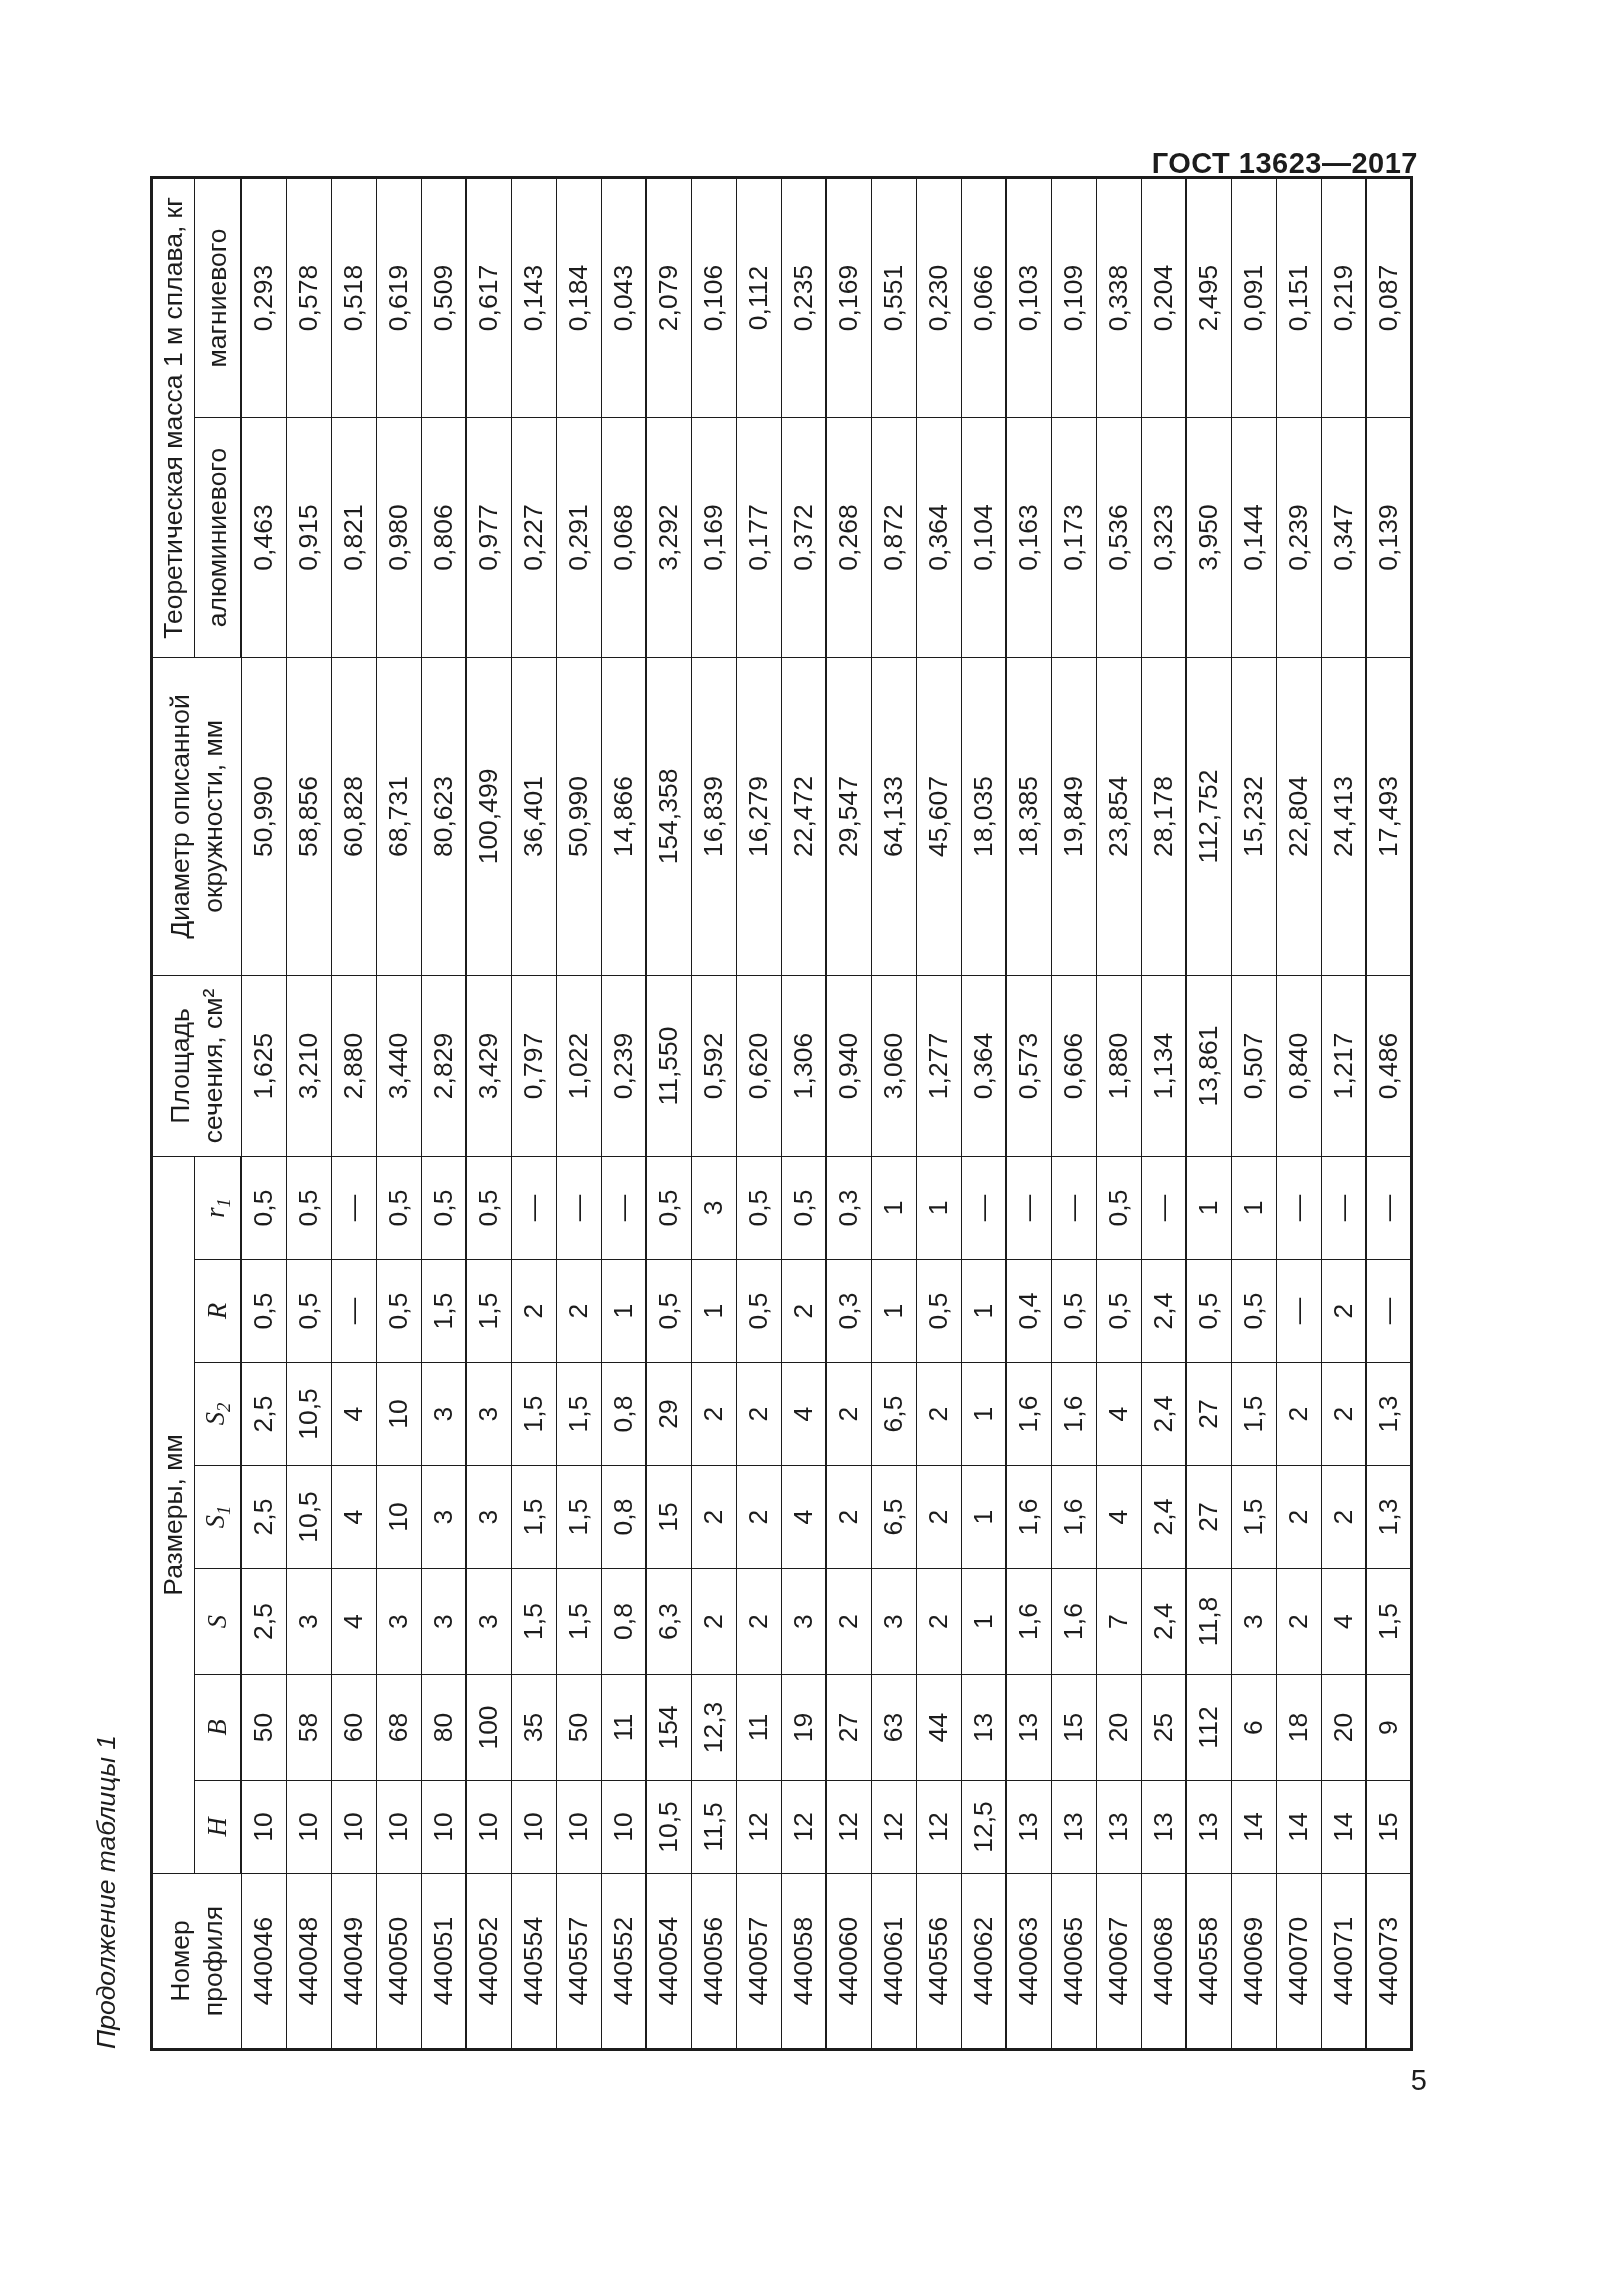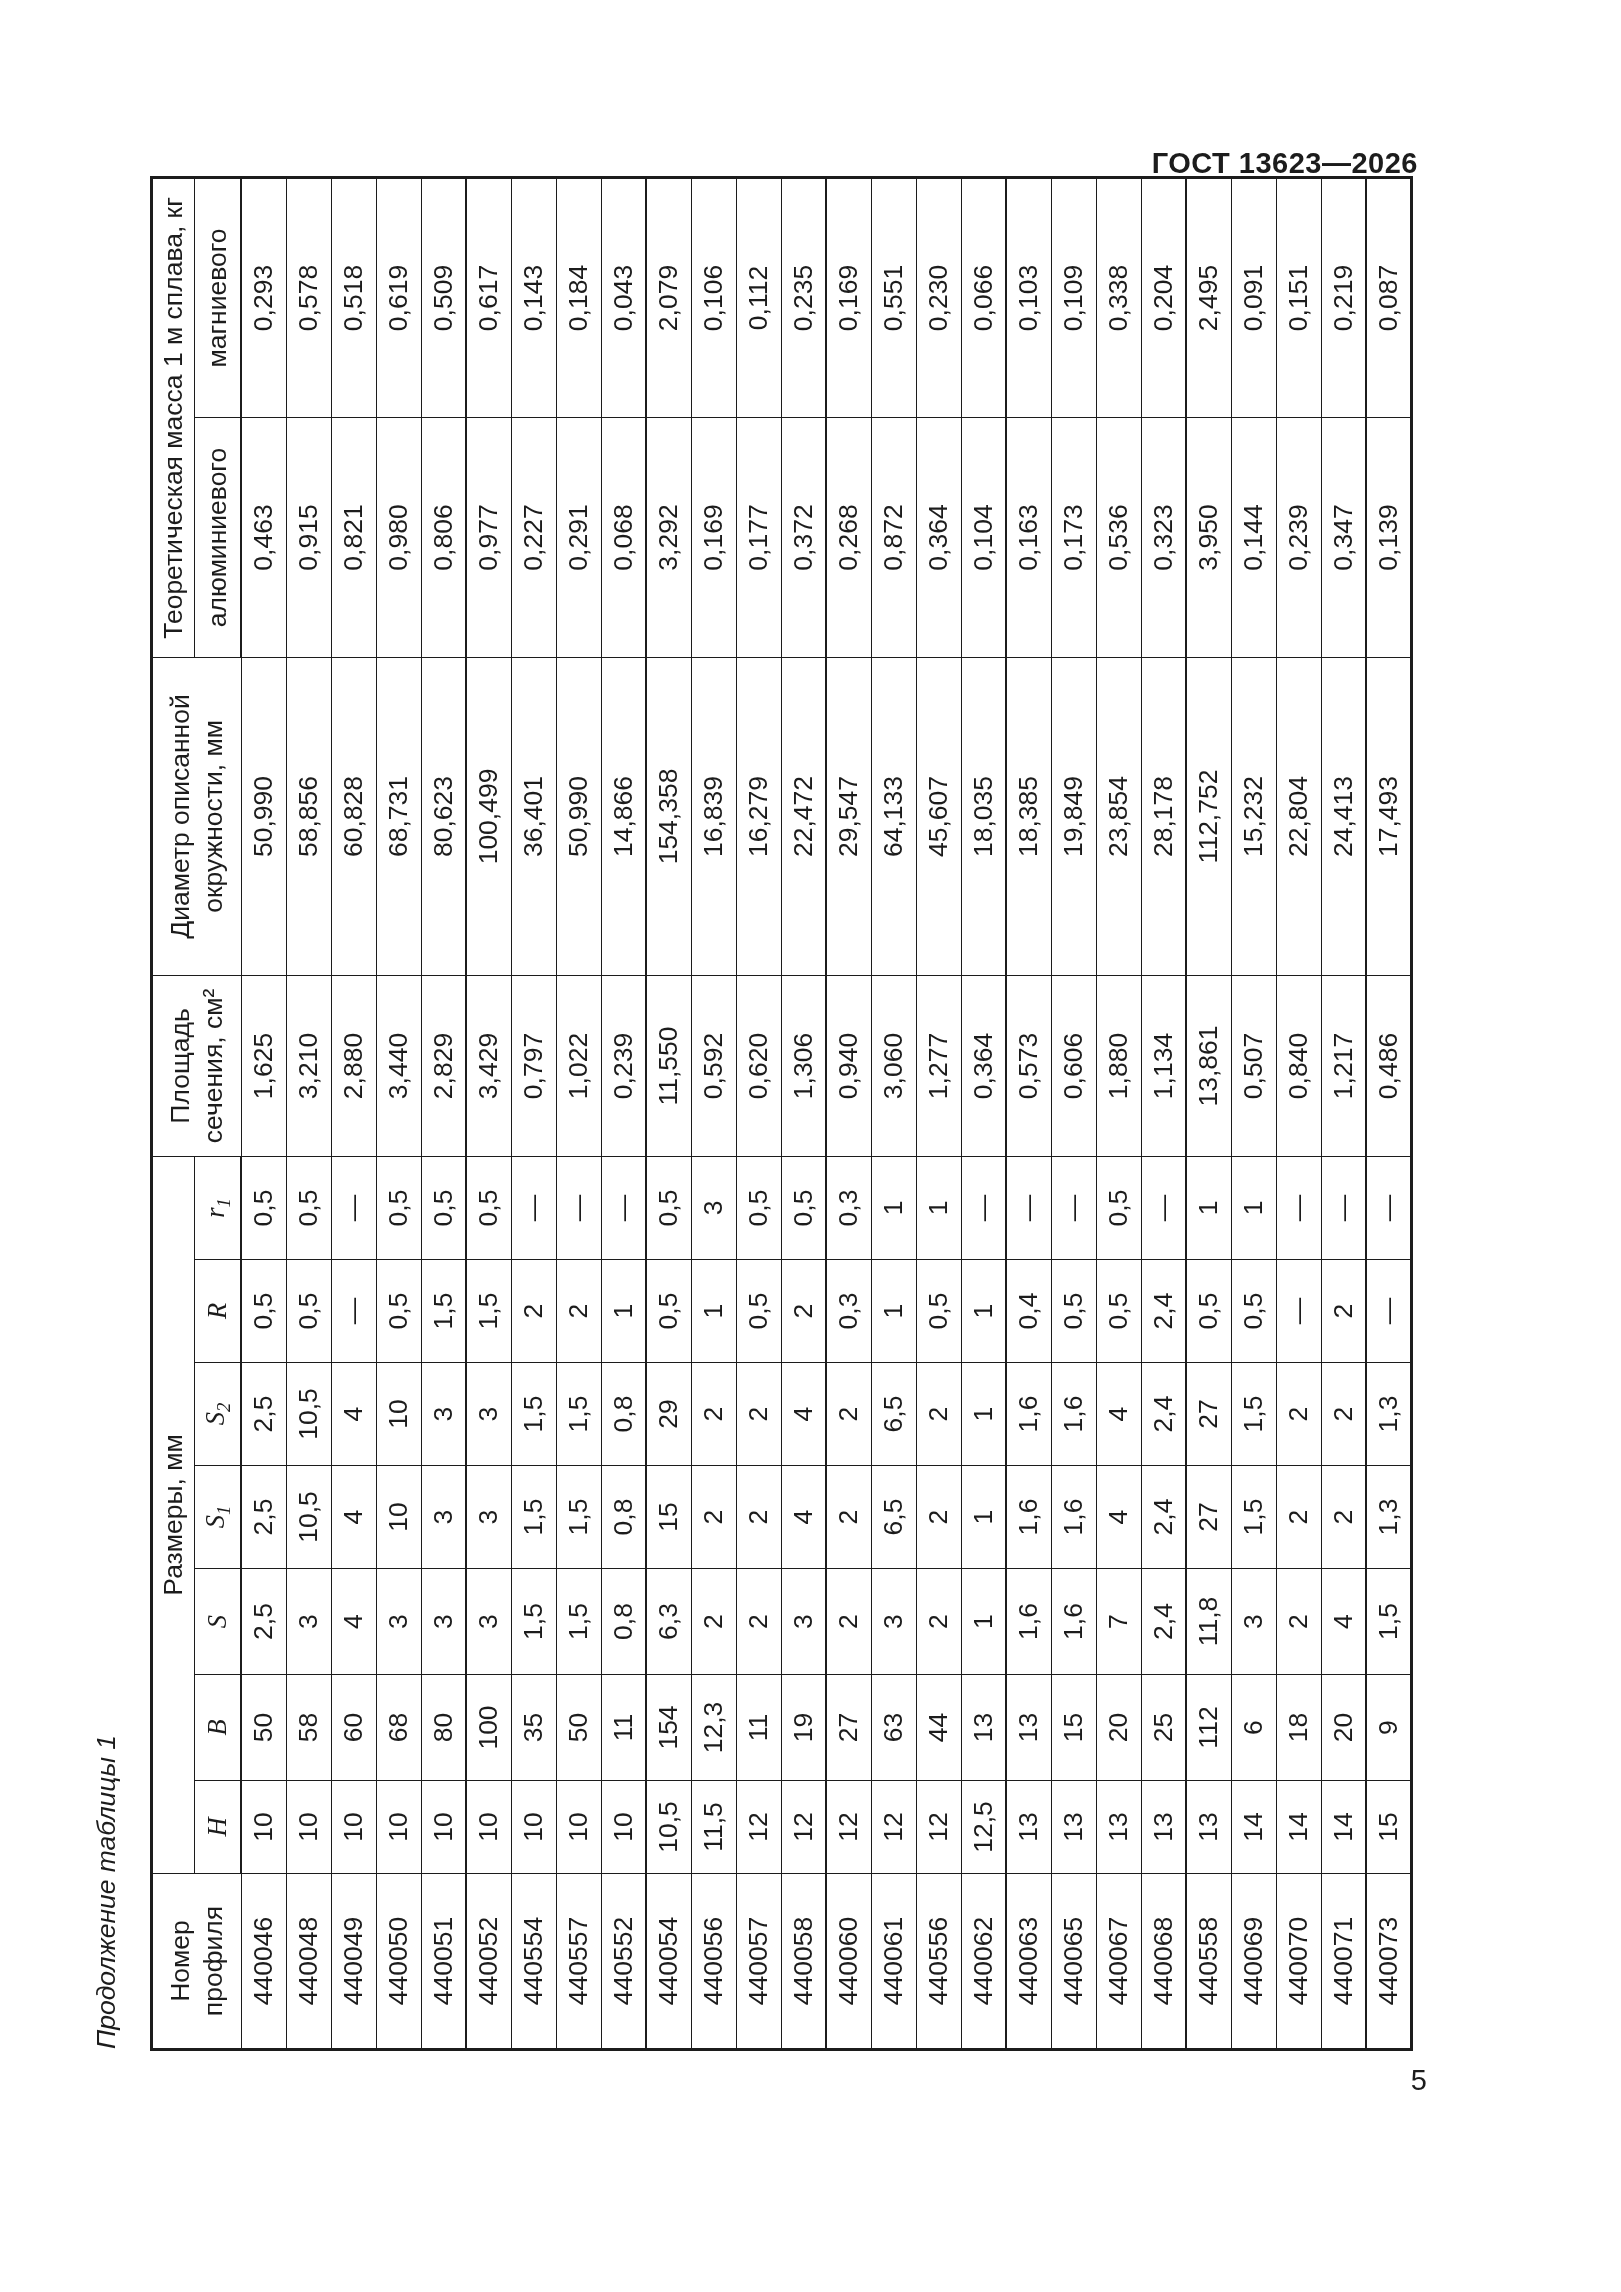--- a/index.html
+++ b/index.html
@@ -71,21 +71,21 @@
   col.c-area   { width:181px; }
   col.c-diam   { width:318px; }
   col.c-alu    { width:240px; }
   col.c-mag    { width:240px; }
 </style>
 </head>
 <body>
 
 <div class="page">
 
-  <div class="gost-header">ГОСТ 13623—2026</div>
+  <div class="gost-header">ГОСТ 13623—2017</div>
 
   <div class="rot">
     <div class="caption">Продолжение таблицы 1</div>
 
     <table class="profiles">
       <colgroup>
         <col class="c-num">
           <col class="c-h">
           <col class="c-b">
           <col class="c-s">

